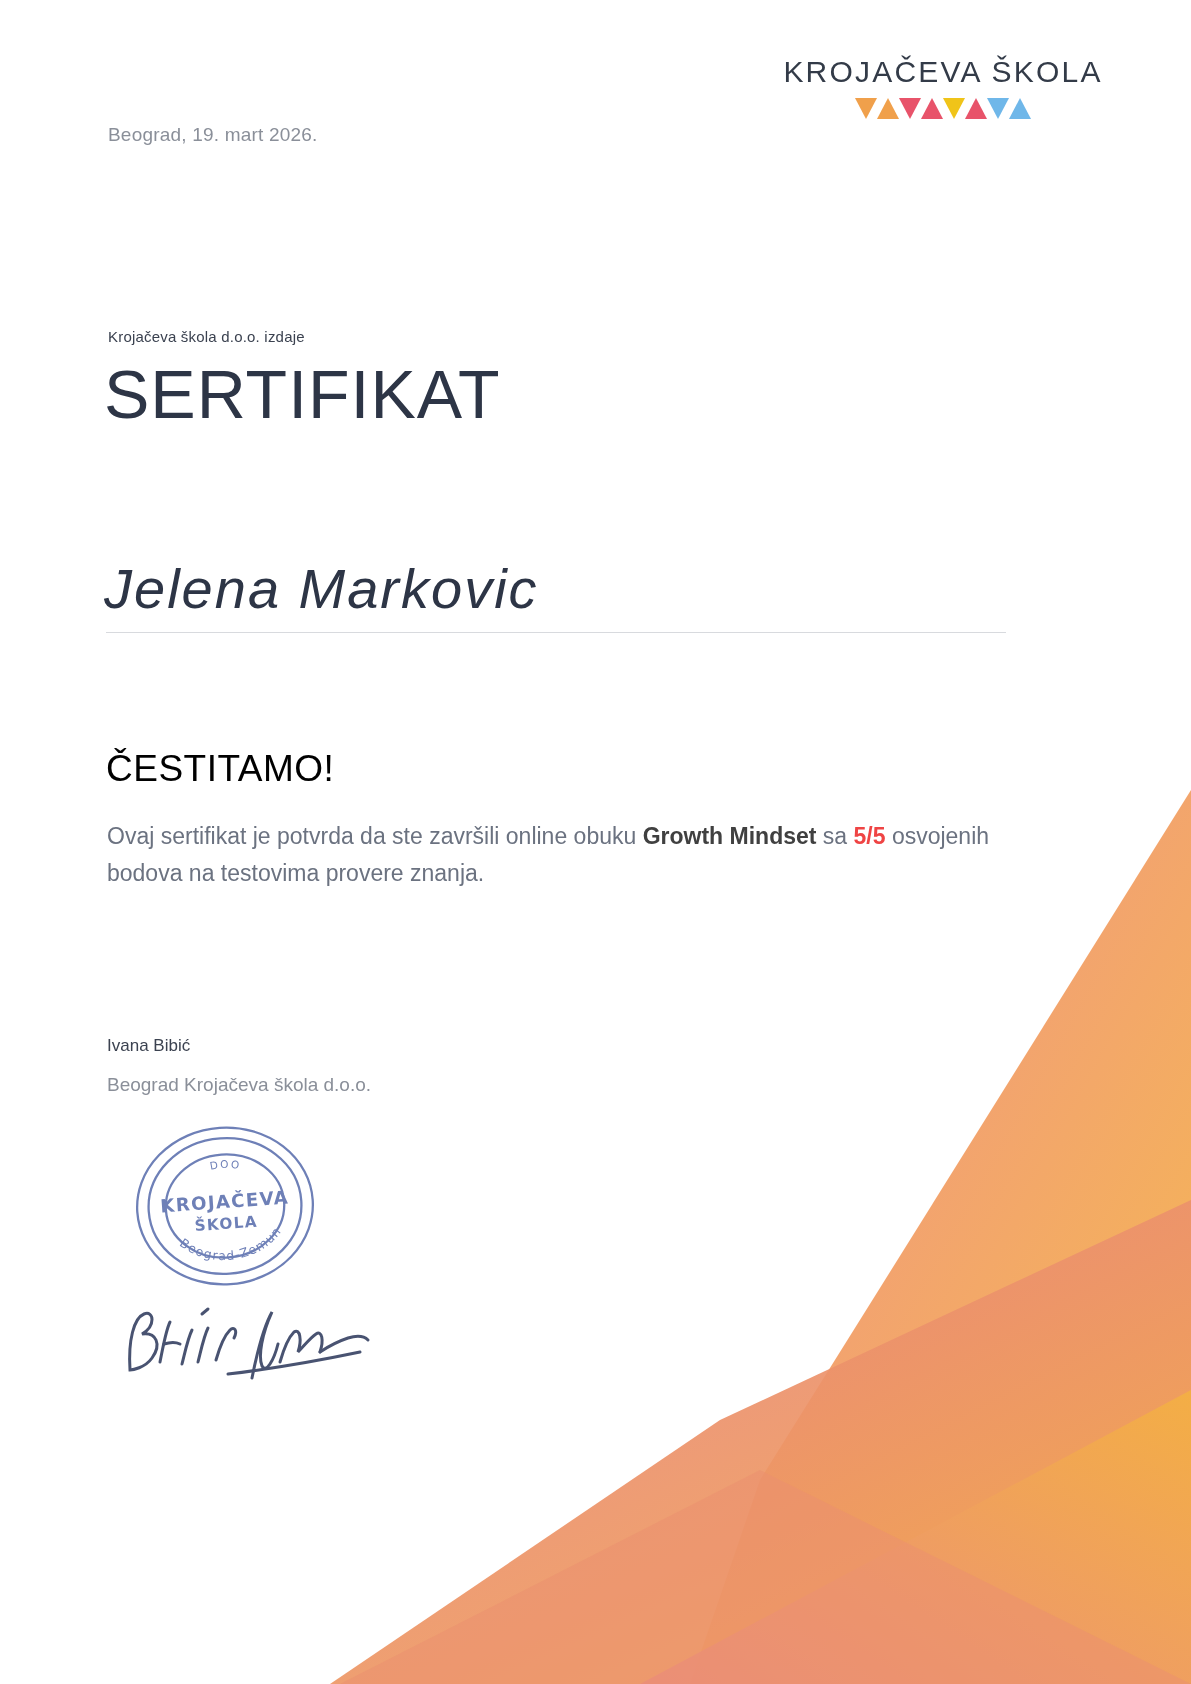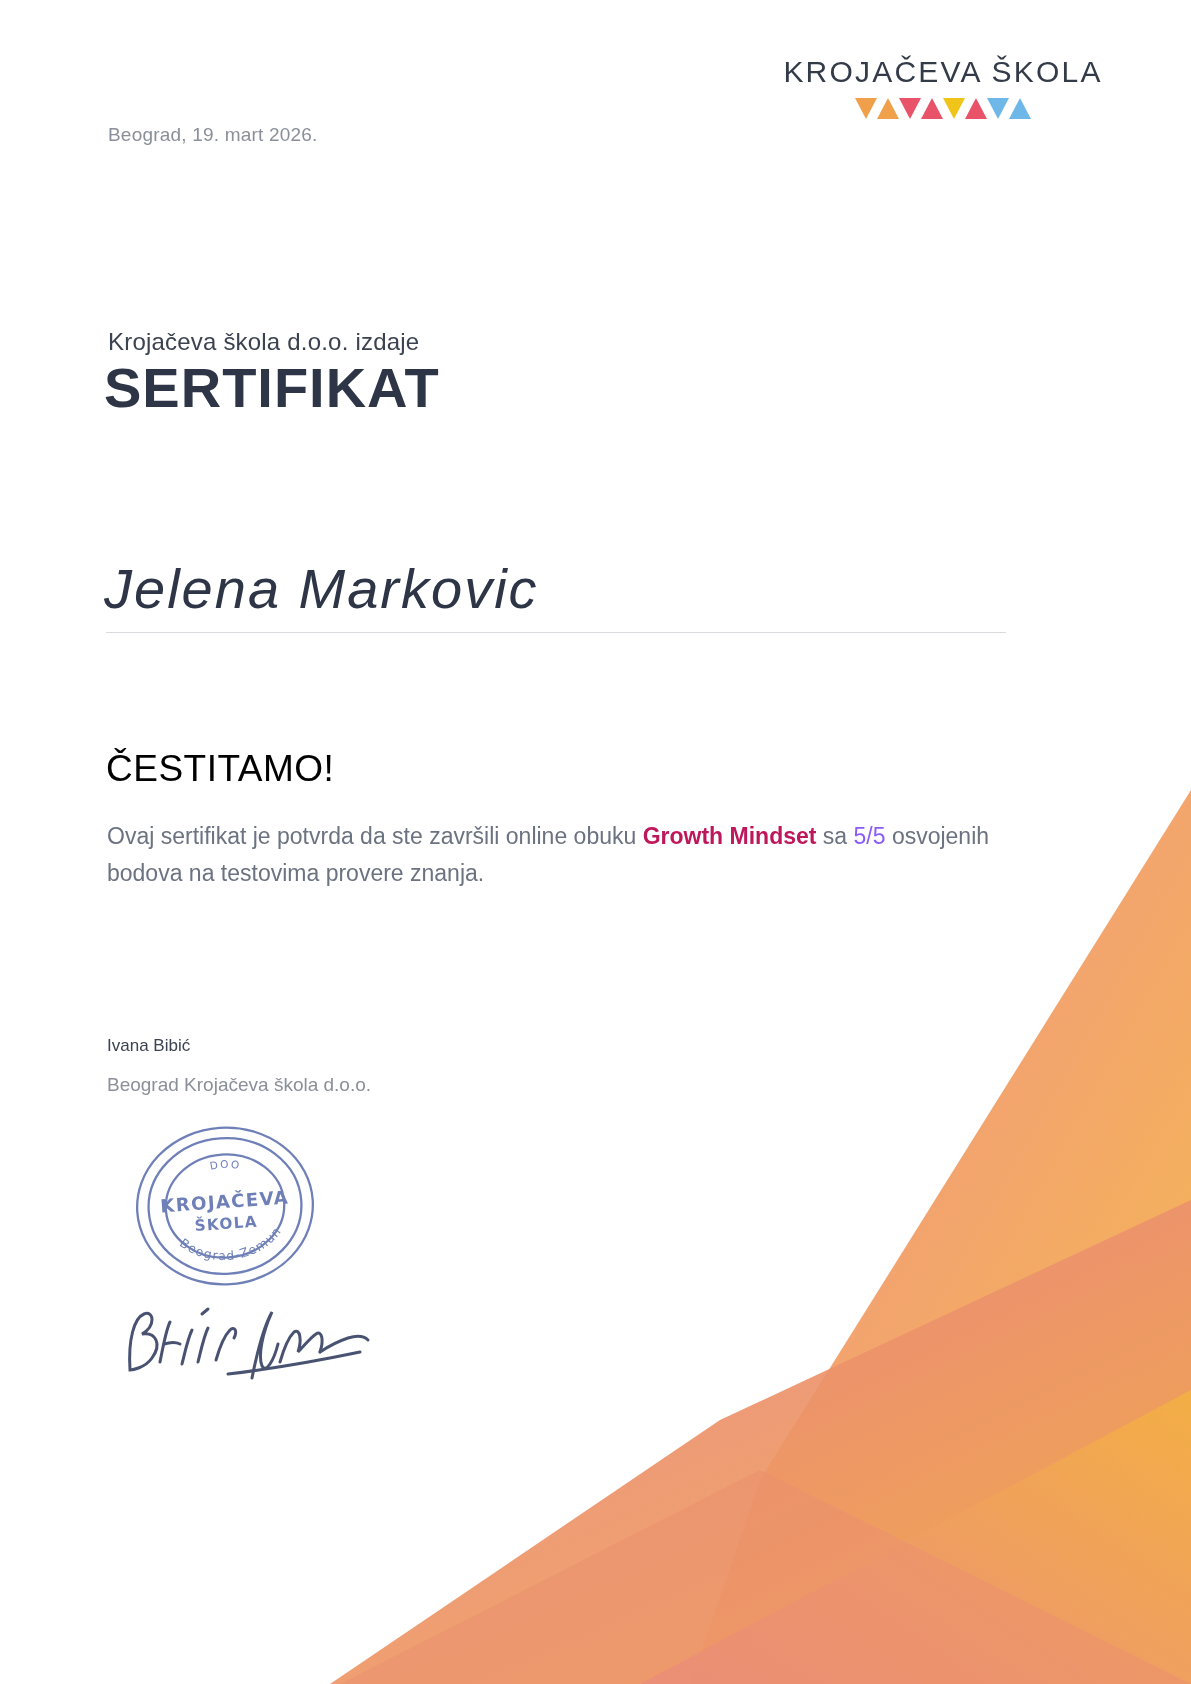--- a/index.html
+++ b/index.html
@@ -68,30 +68,30 @@
     border-left: 11.5px solid transparent;
     border-right: 11.5px solid transparent;
     border-bottom: 21px solid #000;
   }
 
   
   .issuer {
     position: absolute;
     left: 108px;
     top: 328px;
-    font-size: 24px;
+    font-size: 15px;
     color: #3b4250;
     letter-spacing: .2px;
   }
   .cert-title {
     position: absolute;
     left: 104px;
     top: 355px;
-    font-size: 56px;
-    font-weight: bold;
+    font-size: 68px;
+    font-weight: normal;
     letter-spacing: 1px;
     color: #2d3546;
   }
 
   .recipient {
     position: absolute;
     left: 104px;
     top: 556px;
     font-family: Liberation Sans, sans-serif;
     font-style: italic;
@@ -119,26 +119,26 @@
   .body-text {
     position: absolute;
     left: 107px;
     top: 818px;
     width: 890px;
     font-size: 23px;
     line-height: 37px;
     color: #6b7280;
   }
   .body-text b {
-    color: #be185d;
+    color: #404040;
     font-weight: bold;
   }
   .score {
-    color: #8b5cf6;
-    font-weight: normal;
+    color: #ef4444;
+    font-weight: bold;
   }
 
   
   .sig-name {
     position: absolute;
     left: 107px;
     top: 1036px;
     font-size: 17px;
     color: #3b4250;
   }

